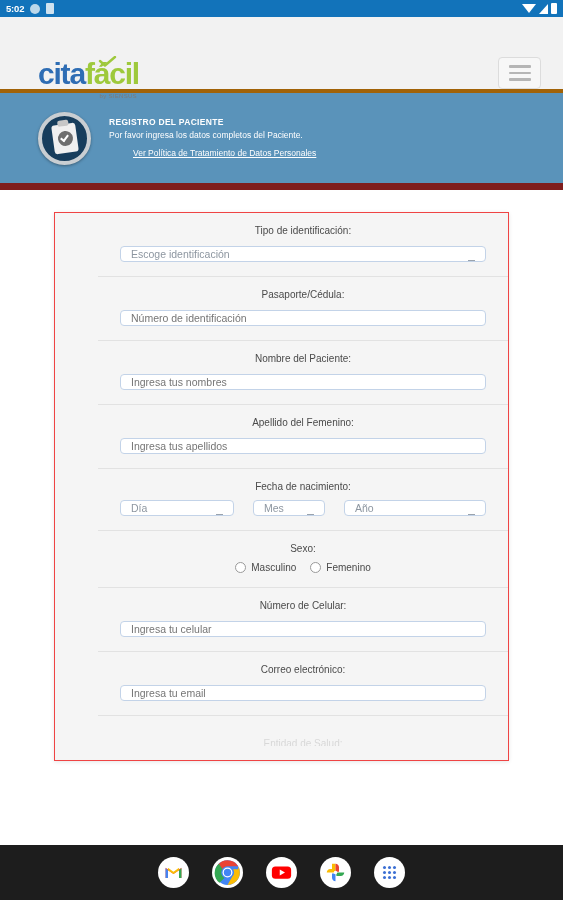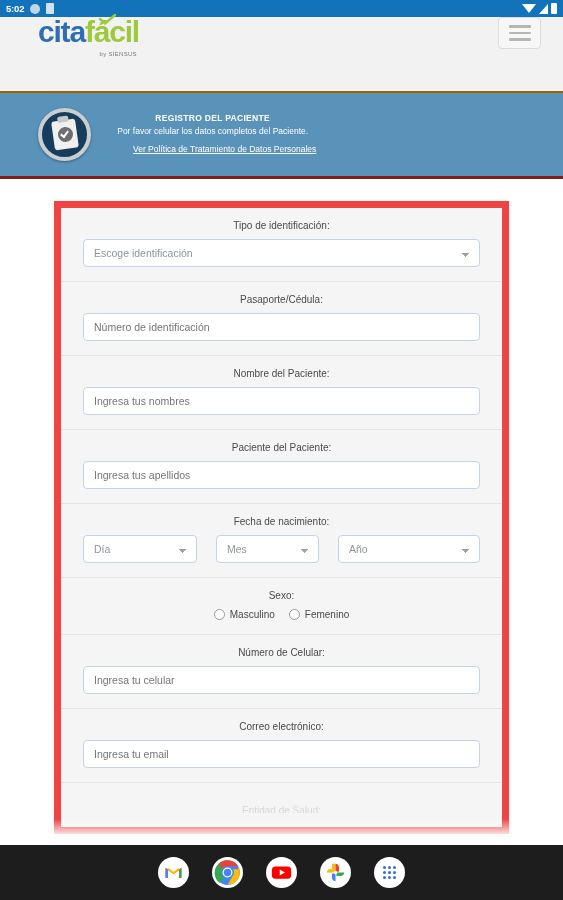--- a/index.html
+++ b/index.html
@@ -31,22 +31,22 @@
   }
   .ic-signal {
     width:0;height:0;border-left:9px solid transparent;
     border-bottom:10px solid #ffffff;
   }
   .ic-batt { width:6px;height:11px;background:#ffffff;border-radius:1px; }
 
   
   .appbar {
     height: 76px; background:#f2f2f2;
-    border-bottom:2px solid #a16207;
-    display:flex; align-items:flex-start; justify-content:space-between;
+    border-bottom:4px solid #a16207;
+    display:flex; align-items:flex-end; justify-content:space-between;
     padding: 0 22px 0 38px; position:relative;
   }
   .logo { position:relative; line-height:1; user-select:none; }
   .logo-main { font-size:30px; font-weight:bold; letter-spacing:-1.2px; }
   .logo-cita { color:#2e6db4; }
   .logo-facil { color:#9ec93c; }
   .logo-check {
     position:absolute; left:60px; top:-3px; width:19px;height:11px;
   }
   .logo-sub {
@@ -55,24 +55,23 @@
   }
   .menu-btn {
     width:43px;height:32px;border:1px solid #dcdcdc;border-radius:4px;
     background:#f7f7f7;display:flex;flex-direction:column;
     align-items:center;justify-content:center;gap:4px; cursor:pointer;
   }
   .menu-btn span { display:block;width:22px;height:2.5px;background:#b5b5b5;border-radius:1px; }
 
   
   .banner {
-    background:#5a93ba; height:86px;
+    background:#5a93ba; height:97px;
     display:flex; align-items:center; padding-left:38px; gap:18px;
-    border-bottom:3px solid #7f1d1d;
-    text-align:center;
+    border-bottom:7px solid #7f1d1d;
   }
   .banner-icon {
     width:53px;height:53px;border-radius:50%;
     background:#173d5c;
     border:4px solid #c9ced2;
     display:flex;align-items:center;justify-content:center;
     box-shadow:0 1px 3px rgba(0,0,0,.35);
     flex:0 0 auto;
   }
   .clipboard {
@@ -94,34 +93,35 @@
   }
   .banner-text { color:#ffffff; }
   .banner-title { font-size:8.5px; font-weight:bold; letter-spacing:0.3px; margin-bottom:3px; }
   .banner-sub { font-size:8.5px; margin-bottom:2px; }
   .banner-link { font-size:8.5px; text-decoration:underline; color:#ffffff; cursor:pointer; display:inline-block;margin-left:24px; }
 
   
   .page { padding: 22px 54px 0 54px; background:#ffffff; height:calc(900px - 17px - 76px - 97px - 55px); overflow:hidden;}
   .card {
     background:#f5f5f5;
-    border:7px solid #ef4444;
+    border:1px solid #ef4444;
     box-shadow:0 1px 4px rgba(0,0,0,.10);
+    padding-left:43px;
   }
   .fgroup {
     padding:12px 22px 14px 22px;
     border-bottom:1px solid #e2e2e2;
   }
   .fgroup:last-child { border-bottom:none; }
   .flabel {
     display:block;text-align:center;font-size:10px;color:#4a4a4a;
     margin-bottom:8px;
   }
   .finput, .fselect {
-    width:100%;height:28px;border:1px solid #c3d3e8;border-radius:4px;
+    width:100%;height:16px;border:1px solid #c3d3e8;border-radius:4px;
     background:#ffffff;padding:0 10px;font-size:10.5px;color:#9aa3ad;
     font-family:"Liberation Sans", sans-serif; outline:none;
   }
   .fselect {
     appearance:none;-webkit-appearance:none;
     background-image:
       linear-gradient(45deg, transparent 50%, #9aa3ad 50%),
       linear-gradient(135deg, #9aa3ad 50%, transparent 50%);
     background-position: calc(100% - 13px) 12.5px, calc(100% - 9px) 12.5px;
     background-size: 4px 4px, 4px 4px;
@@ -201,21 +201,21 @@
   </div>
 
   <div class="banner">
     <div class="banner-icon">
       <div class="clipboard">
         <div class="clip-check"></div>
       </div>
     </div>
     <div class="banner-text">
       <div class="banner-title">REGISTRO DEL PACIENTE</div>
-      <div class="banner-sub">Por favor celular los datos completos del Paciente.</div>
+      <div class="banner-sub">Por favor ingresa los datos completos del Paciente.</div>
       <a class="banner-link">Ver Política de Tratamiento de Datos Personales</a>
     </div>
   </div>
 
   <div class="page">
     <div class="card">
 
       <div class="fgroup">
         <label class="flabel">Tipo de identificación:</label>
         <select class="fselect">
@@ -227,21 +227,21 @@
         <label class="flabel">Pasaporte/Cédula:</label>
         <input class="finput" type="text" placeholder="Número de identificación" style="">
       </div>
 
       <div class="fgroup">
         <label class="flabel">Nombre del Paciente:</label>
         <input class="finput" type="text" placeholder="Ingresa tus nombres" style="">
       </div>
 
       <div class="fgroup">
-        <label class="flabel">Paciente del Paciente:</label>
+        <label class="flabel">Apellido del Femenino:</label>
         <input class="finput" type="text" placeholder="Ingresa tus apellidos" style="">
       </div>
 
       <div class="fgroup">
         <label class="flabel">Fecha de nacimiento:</label>
         <div class="date-row">
           <select class="fselect d-dia">
             <option>Día</option>
           </select>
           <select class="fselect d-mes">

